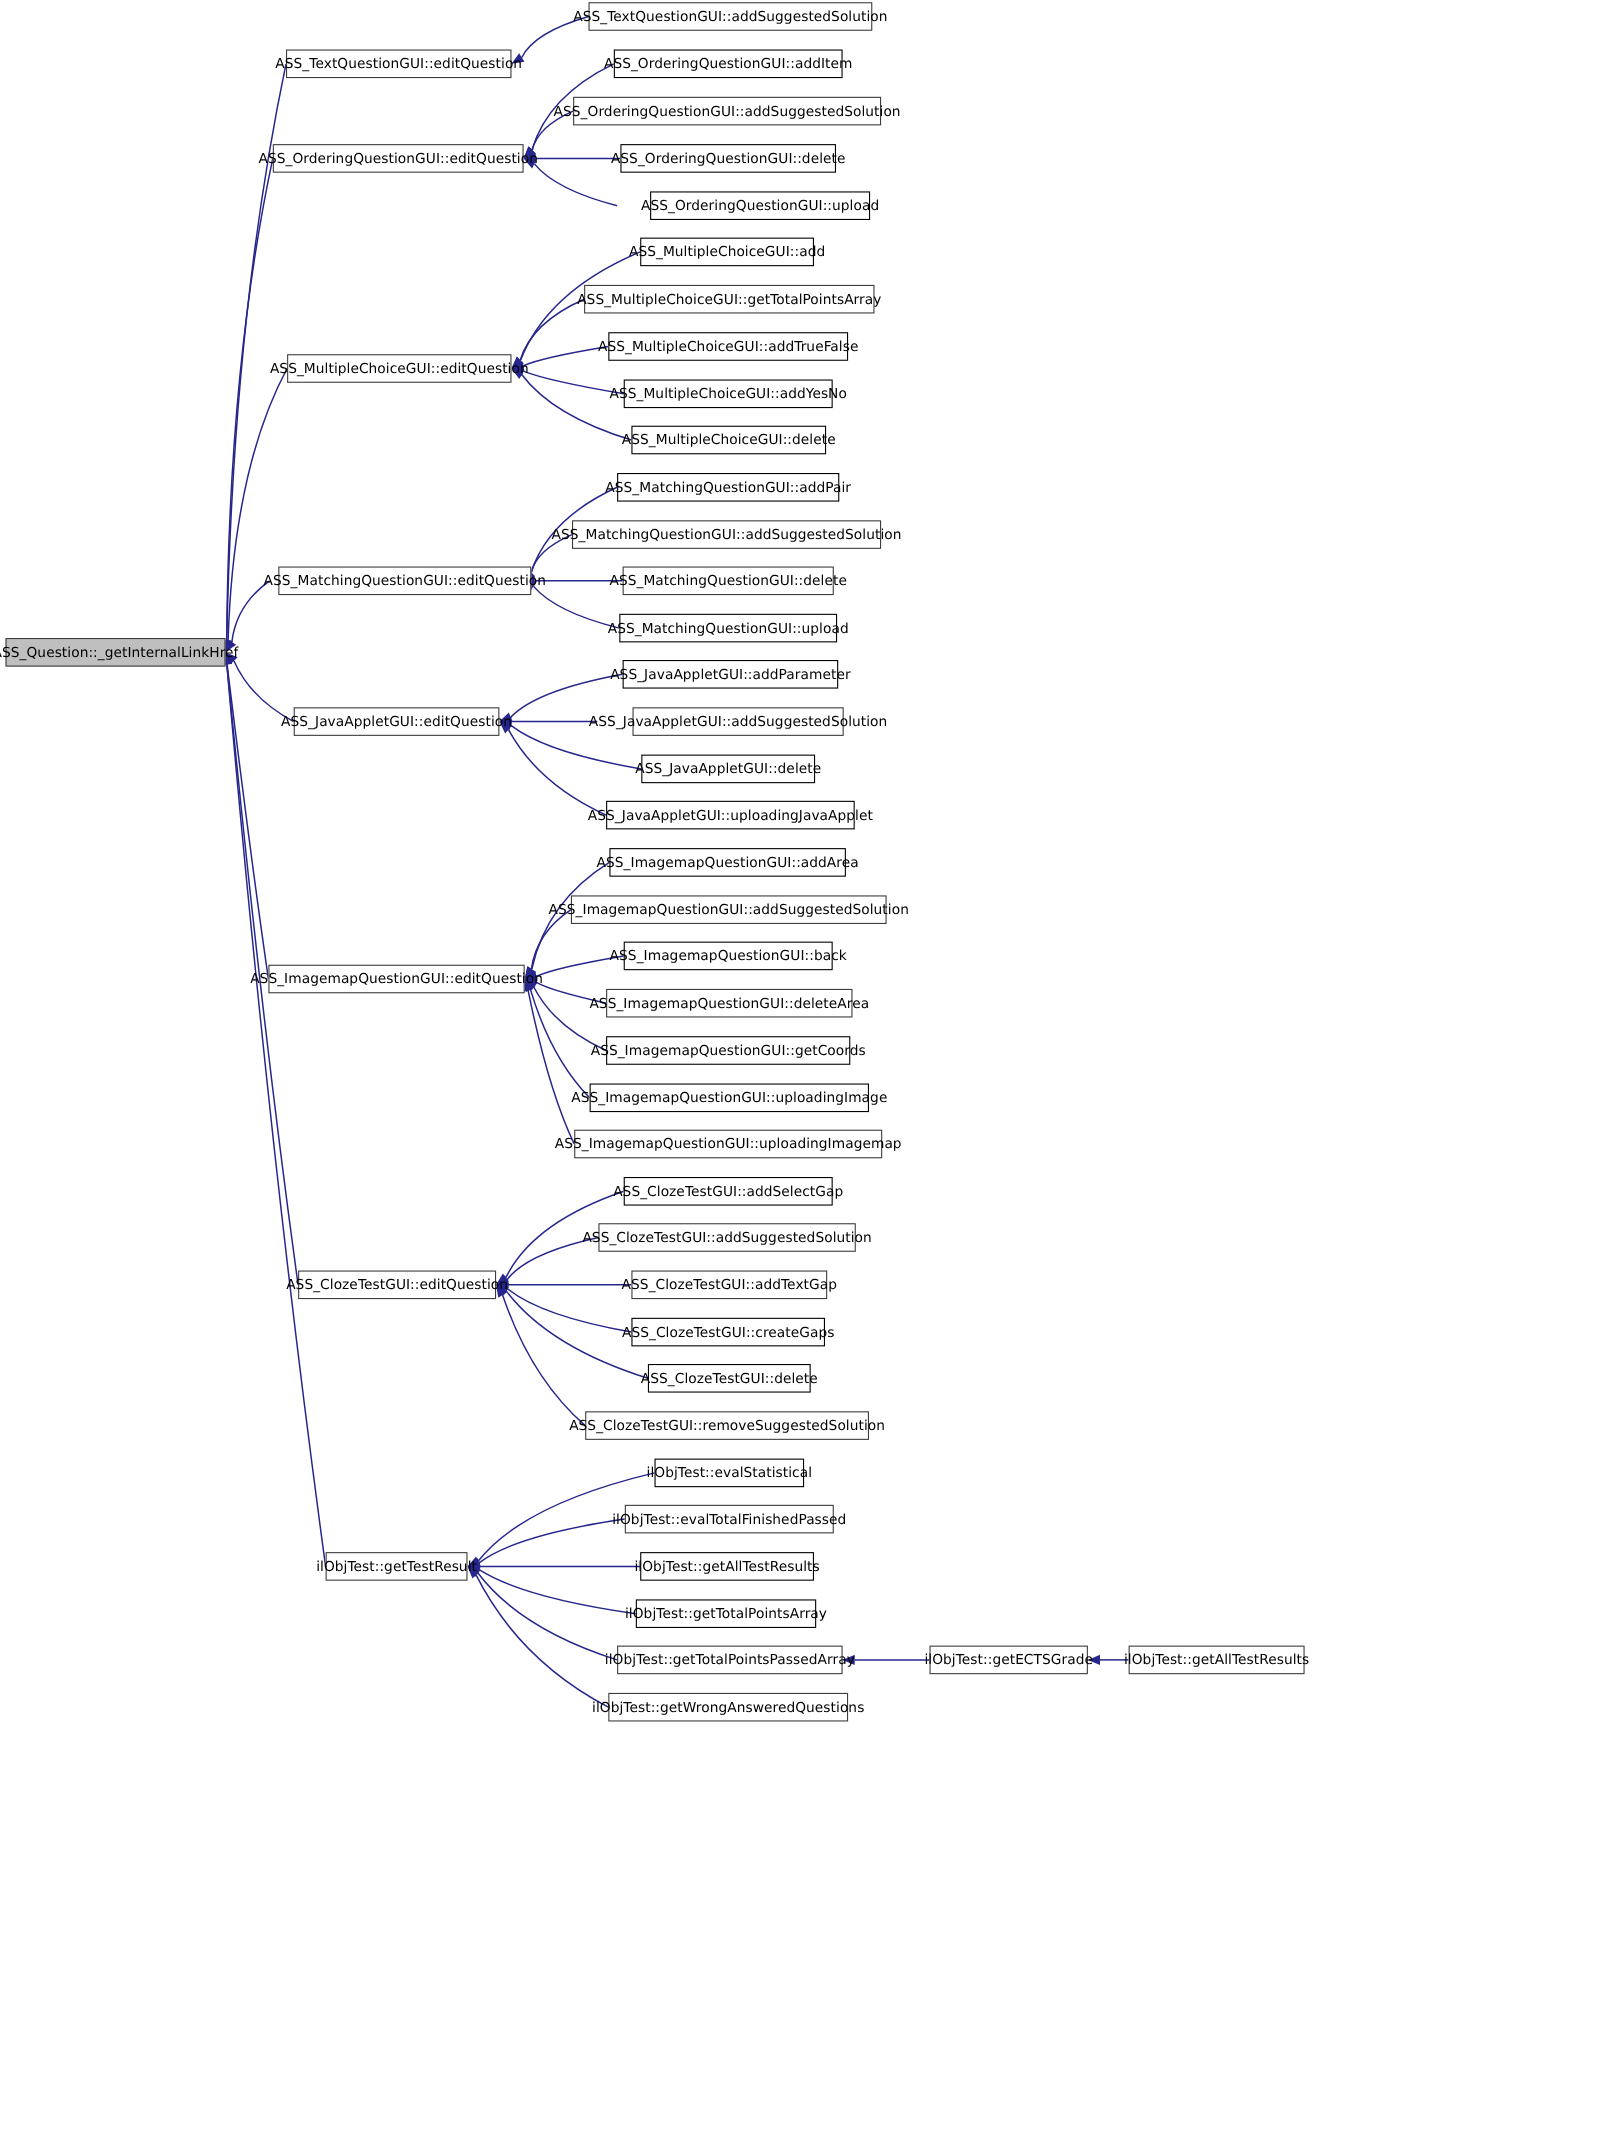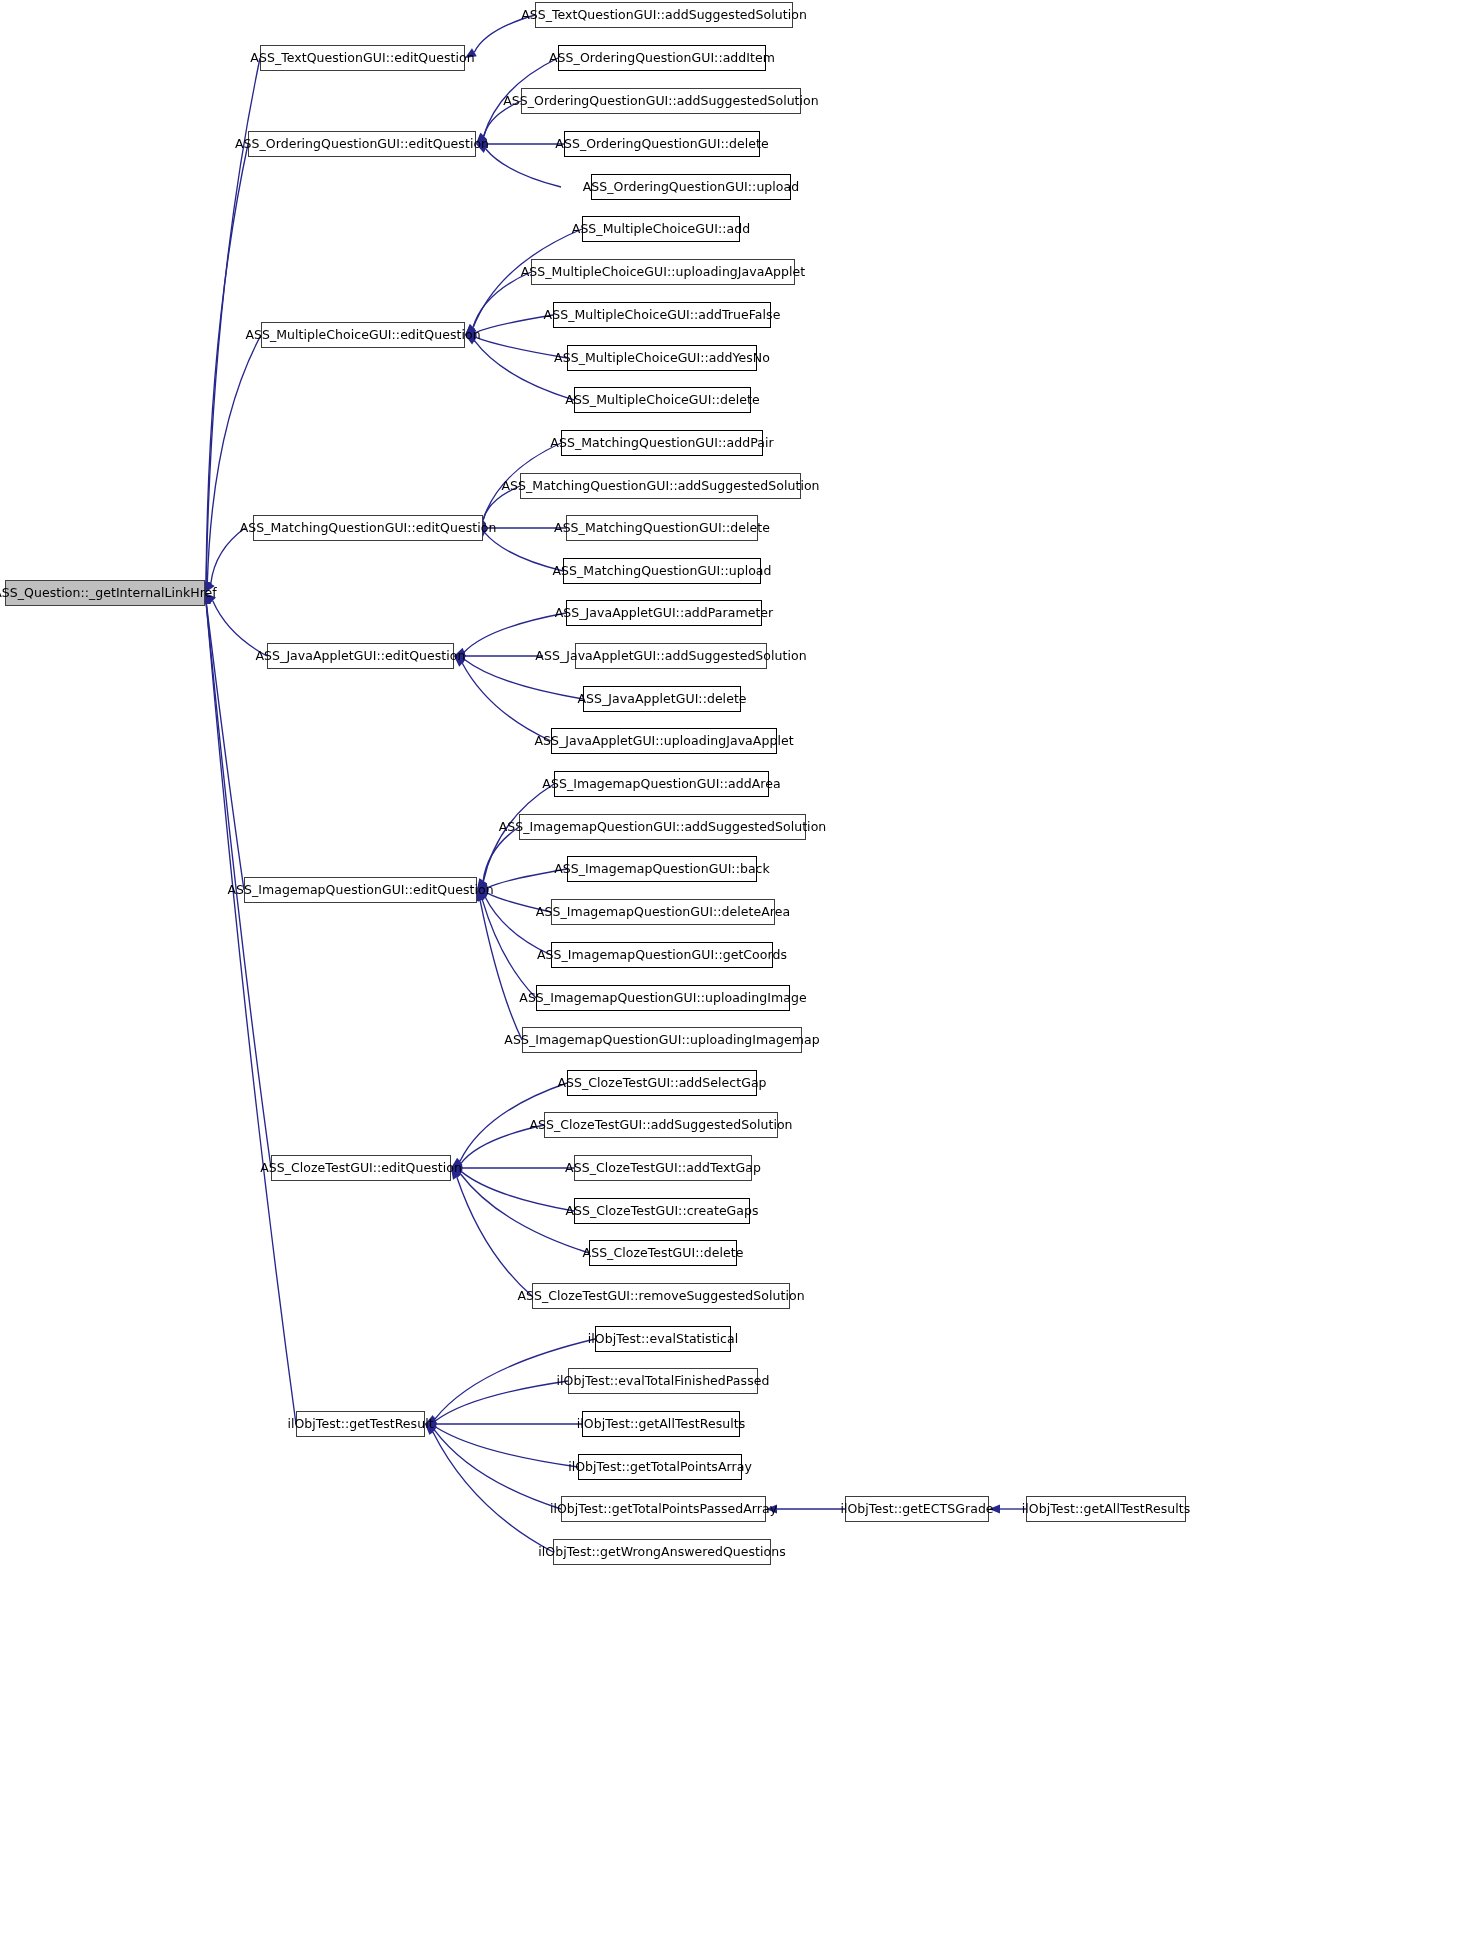--- a/index.html
+++ b/index.html
@@ -151,21 +151,21 @@
       <div class="node " style="left: 591px; top: 174px; width: 200px; height: 26px;">
         <span>ASS_OrderingQuestionGUI::upload</span>
       </div>
       <div class="node thick" style="left: 261px; top: 322px; width: 204px; height: 26px;">
         <span>ASS_MultipleChoiceGUI::editQuestion</span>
       </div>
       <div class="node " style="left: 582px; top: 216px; width: 158px; height: 26px;">
         <span>ASS_MultipleChoiceGUI::add</span>
       </div>
       <div class="node thick" style="left: 531px; top: 259px; width: 264px; height: 26px;">
-        <span>ASS_MultipleChoiceGUI::uploadingJavaApplet</span>
+        <span>ASS_MultipleChoiceGUI::getTotalPointsArray</span>
       </div>
       <div class="node " style="left: 553px; top: 302px; width: 218px; height: 26px;">
         <span>ASS_MultipleChoiceGUI::addTrueFalse</span>
       </div>
       <div class="node " style="left: 567px; top: 345px; width: 190px; height: 26px;">
         <span>ASS_MultipleChoiceGUI::addYesNo</span>
       </div>
       <div class="node " style="left: 574px; top: 387px; width: 177px; height: 26px;">
         <span>ASS_MultipleChoiceGUI::delete</span>
       </div>

